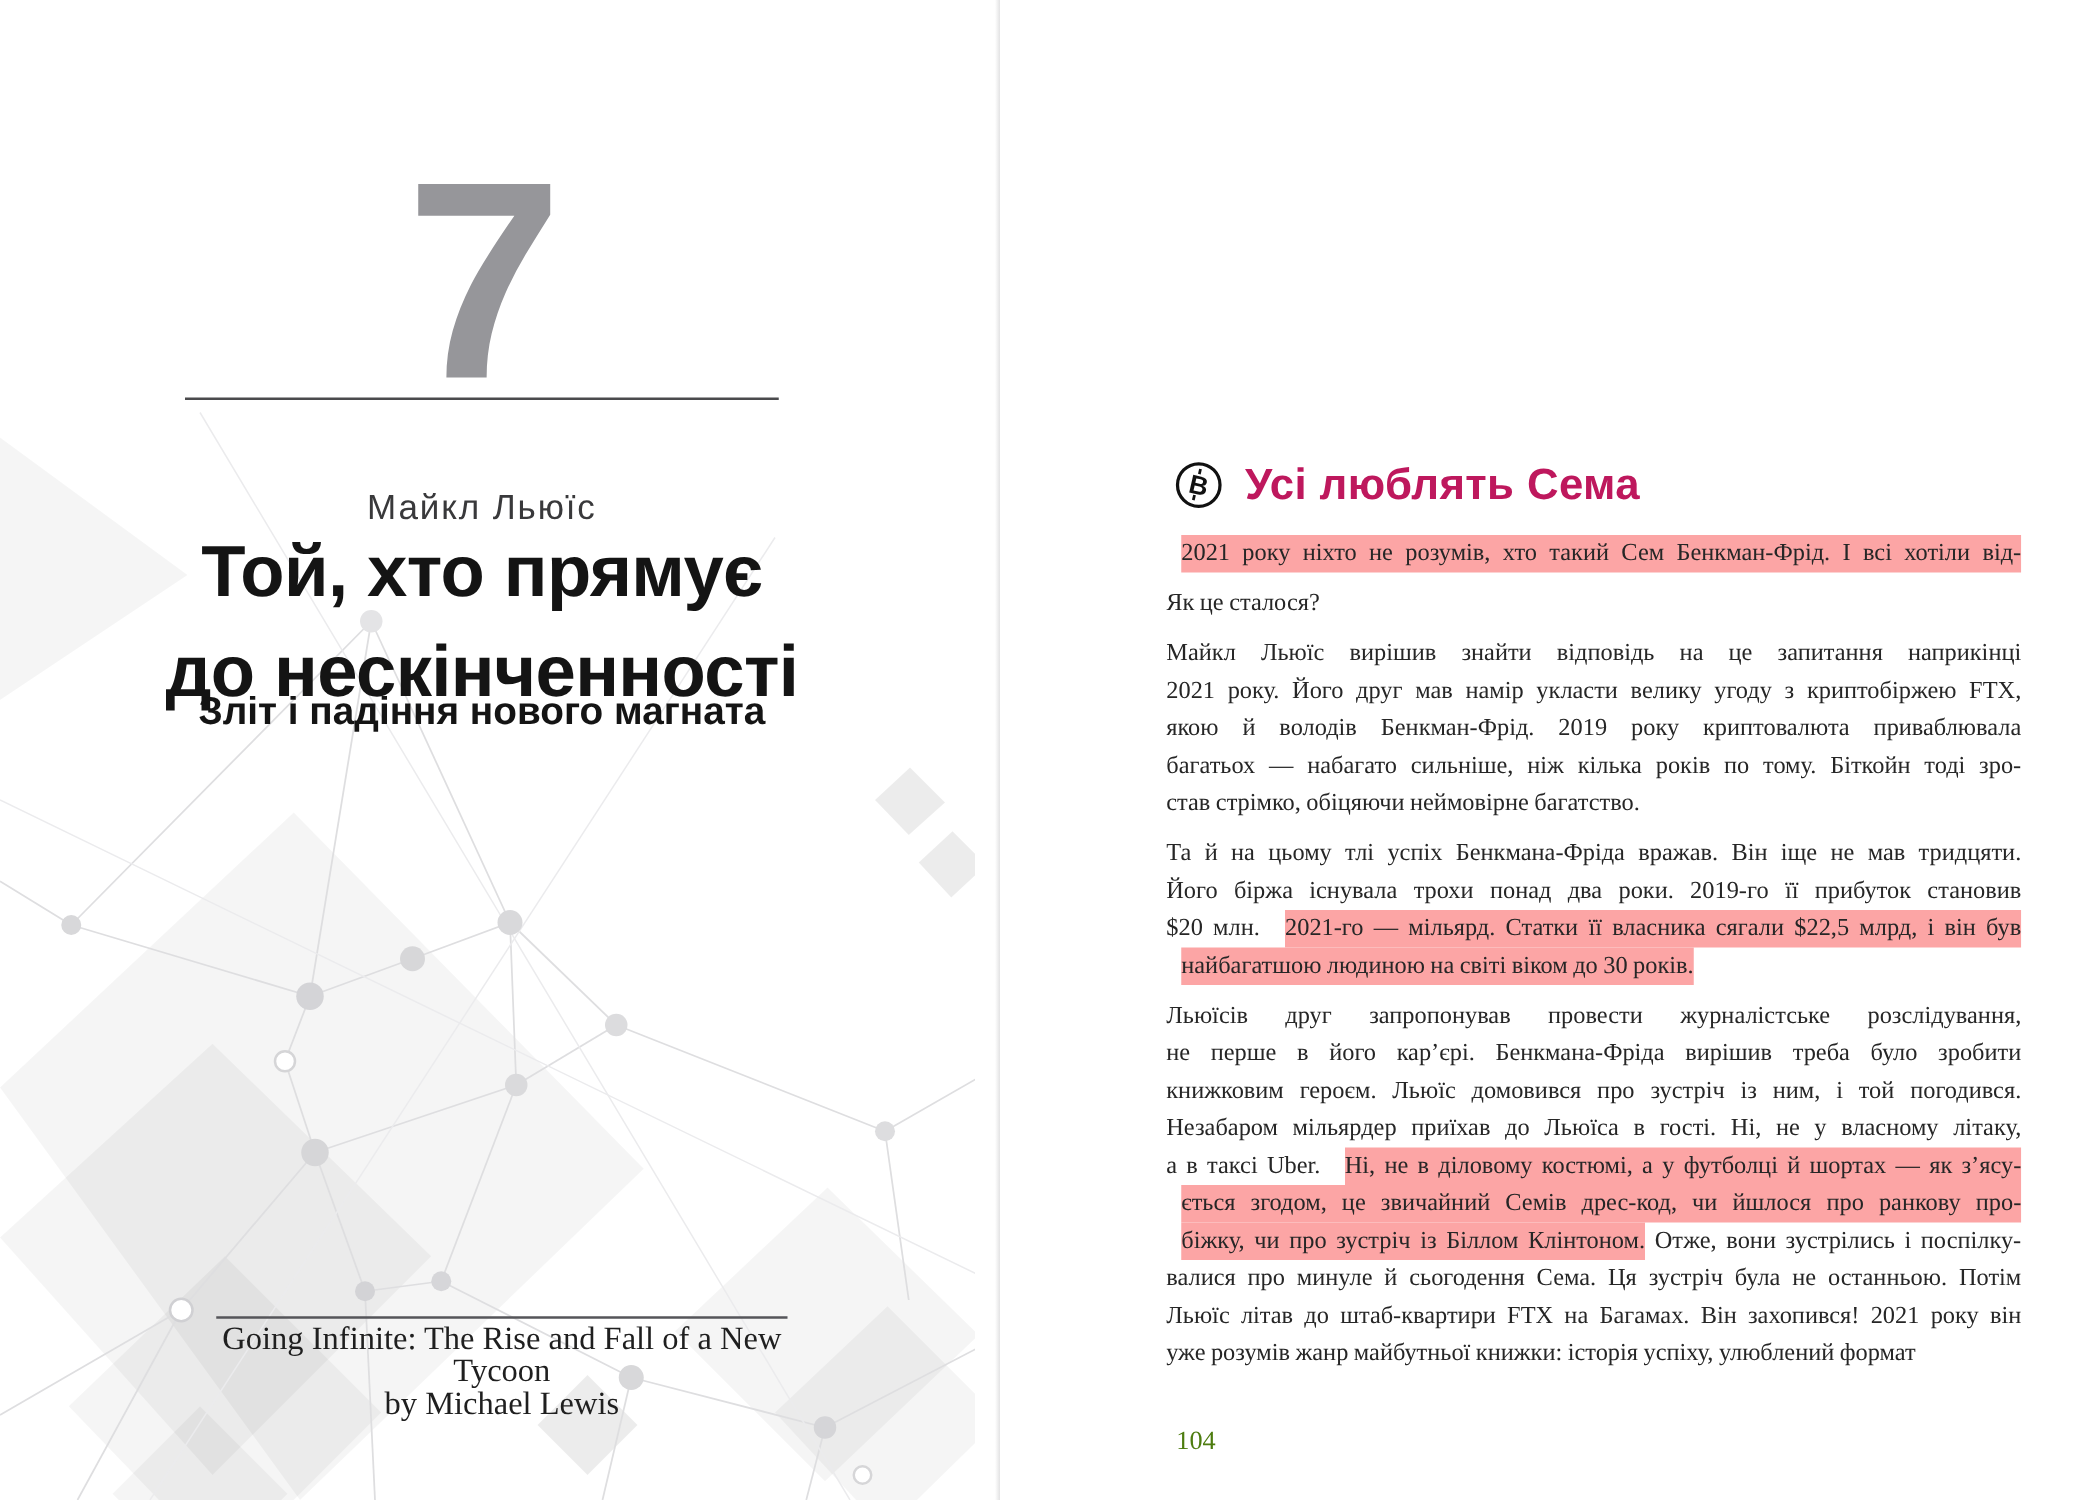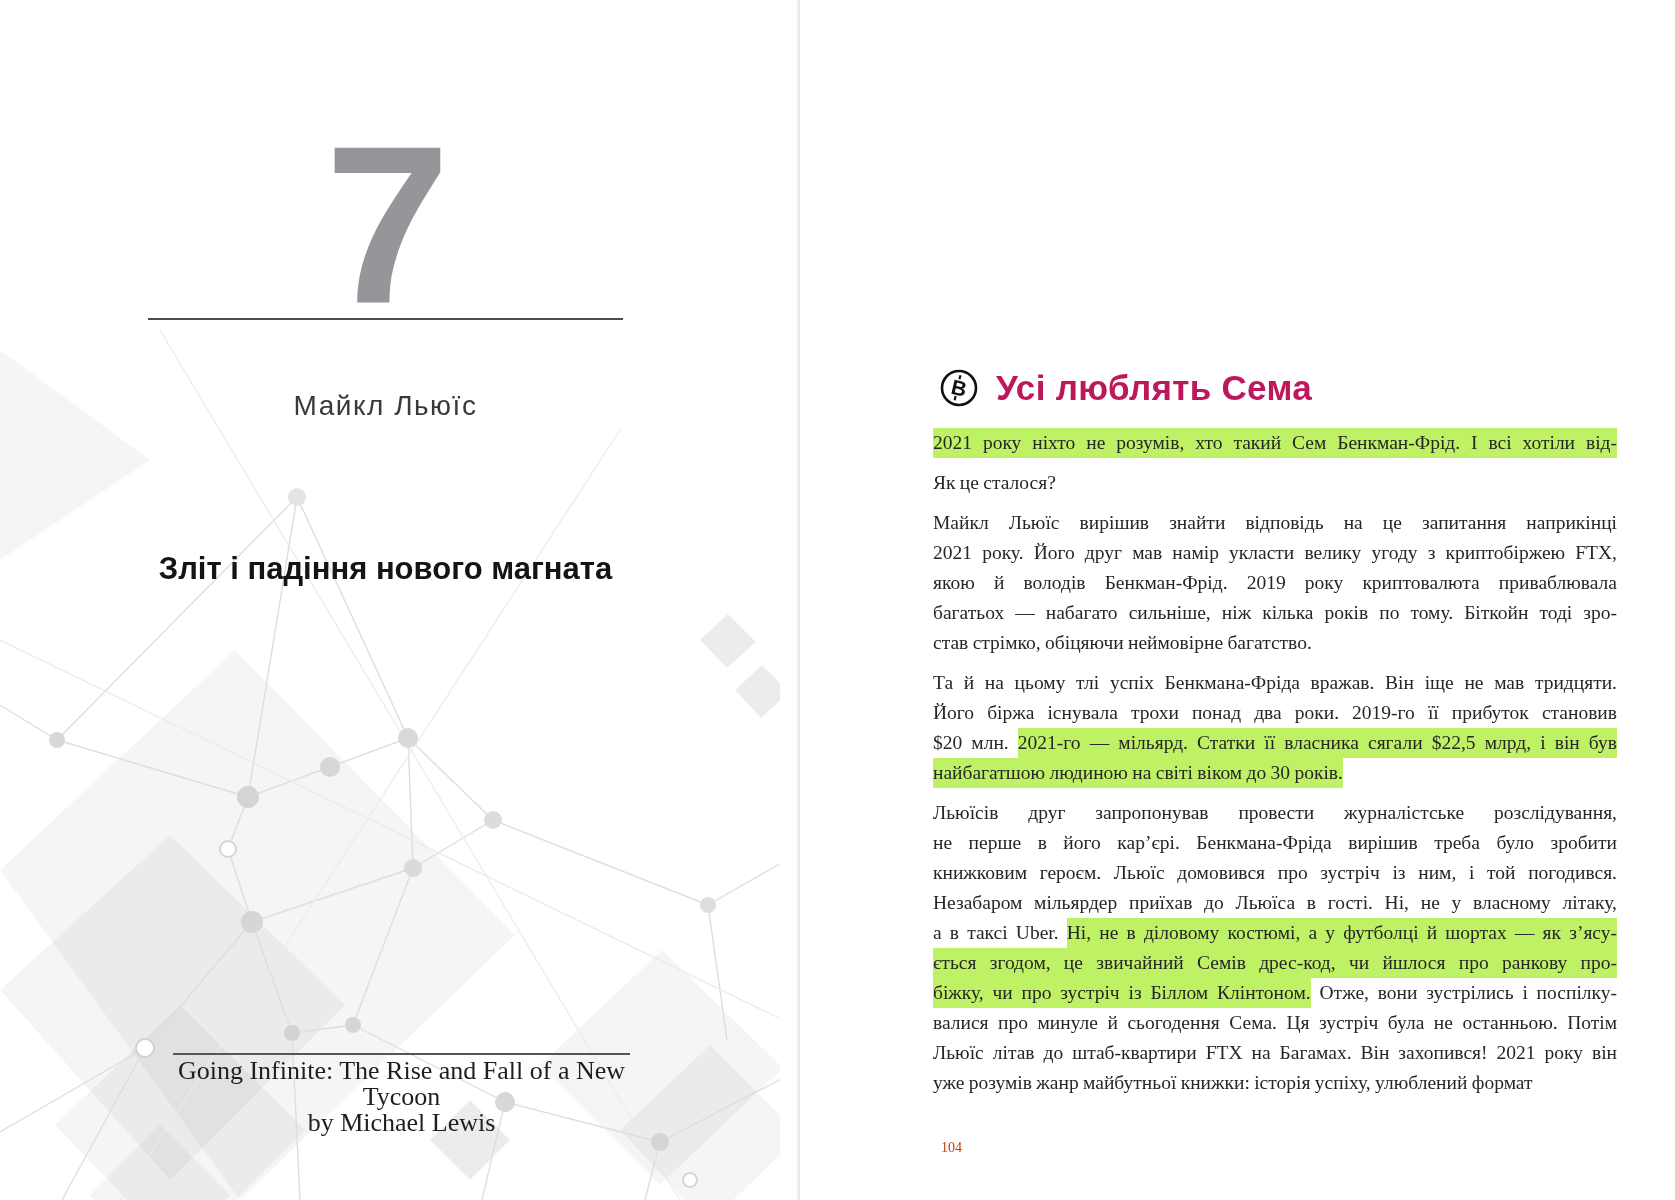--- a/index.html
+++ b/index.html
@@ -43,25 +43,25 @@
   .body {
     position:absolute; left:133px; top:428px; width:684px;
     font-family:"Liberation Serif", serif; font-size:19.5px; line-height:30px;
     color:#262626; word-spacing:-0.5px;
   }
   .para { margin:0 0 10px 0; }
   .para:last-child { margin-bottom:0; }
   .line { height:30px; overflow:hidden; white-space:normal; }
   .jfy { text-align:justify; }
   .jfy::after { content:""; display:inline-block; width:100%; height:0; line-height:0; font-size:0; }
-  .hl { background:#bef264; padding:16px 0; }
+  .hl { background:#fca5a5; padding:16px 0;margin-left:12px; }
 
   .page-number {
     position:absolute; left:141px; top:1140px;
-    font-family:"Liberation Serif", serif; font-size:14px; color:#c2410c;
+    font-family:"Liberation Serif", serif; font-size:21px; color:#4d7c0f;
   }
 </style>
 </head>
 <body>
 
 <div class="stage">
 
   <div class="page page-left">
 
     <svg class="mesh" width="783" height="1200" viewBox="0 0 783 1200">
@@ -133,20 +133,24 @@
         <circle cx="690" cy="1180" r="7" fill="#ffffff" stroke="#d6d6d8" stroke-width="2"></circle>
       </g>
     </svg>
 
     <div class="left-center chapter-number">7</div>
 
     <div class="chapter-rule"></div>
 
     <div class="left-center author">Майкл Льюїс</div>
 
+    <h1 class="left-center book-title">
+      <span>Той, хто прямує</span><br>
+      <span>до нескінченності</span>
+    </h1>
 
     <div class="left-center subtitle">Зліт і падіння нового магната</div>
 
     <div class="citation-rule"></div>
     <div class="citation">
       <div>Going Infinite: The Rise and Fall of a New Tycoon</div>
       <div>by Michael Lewis</div>
     </div>
   </div>
 

